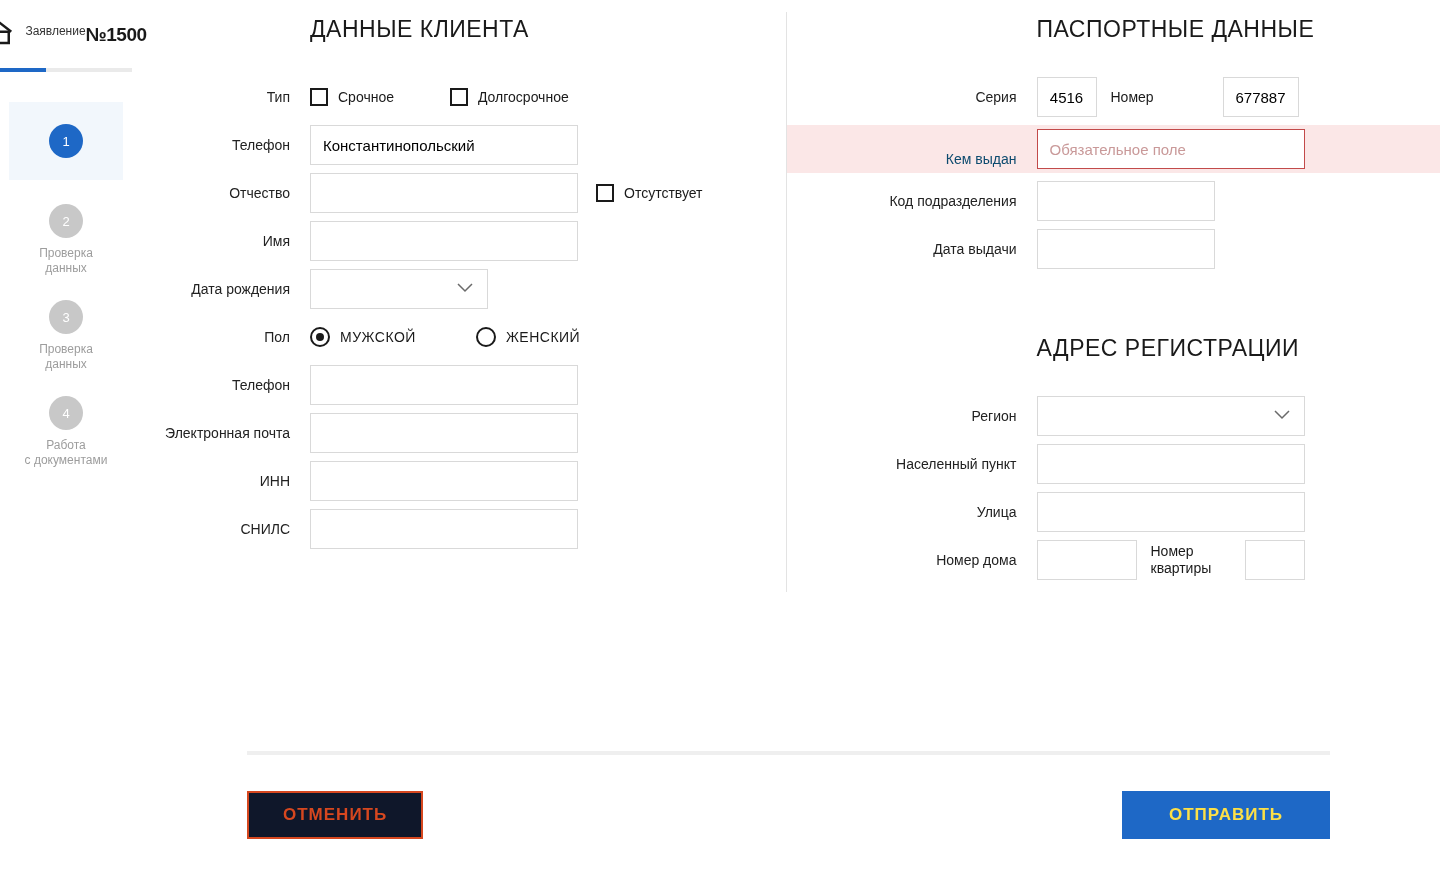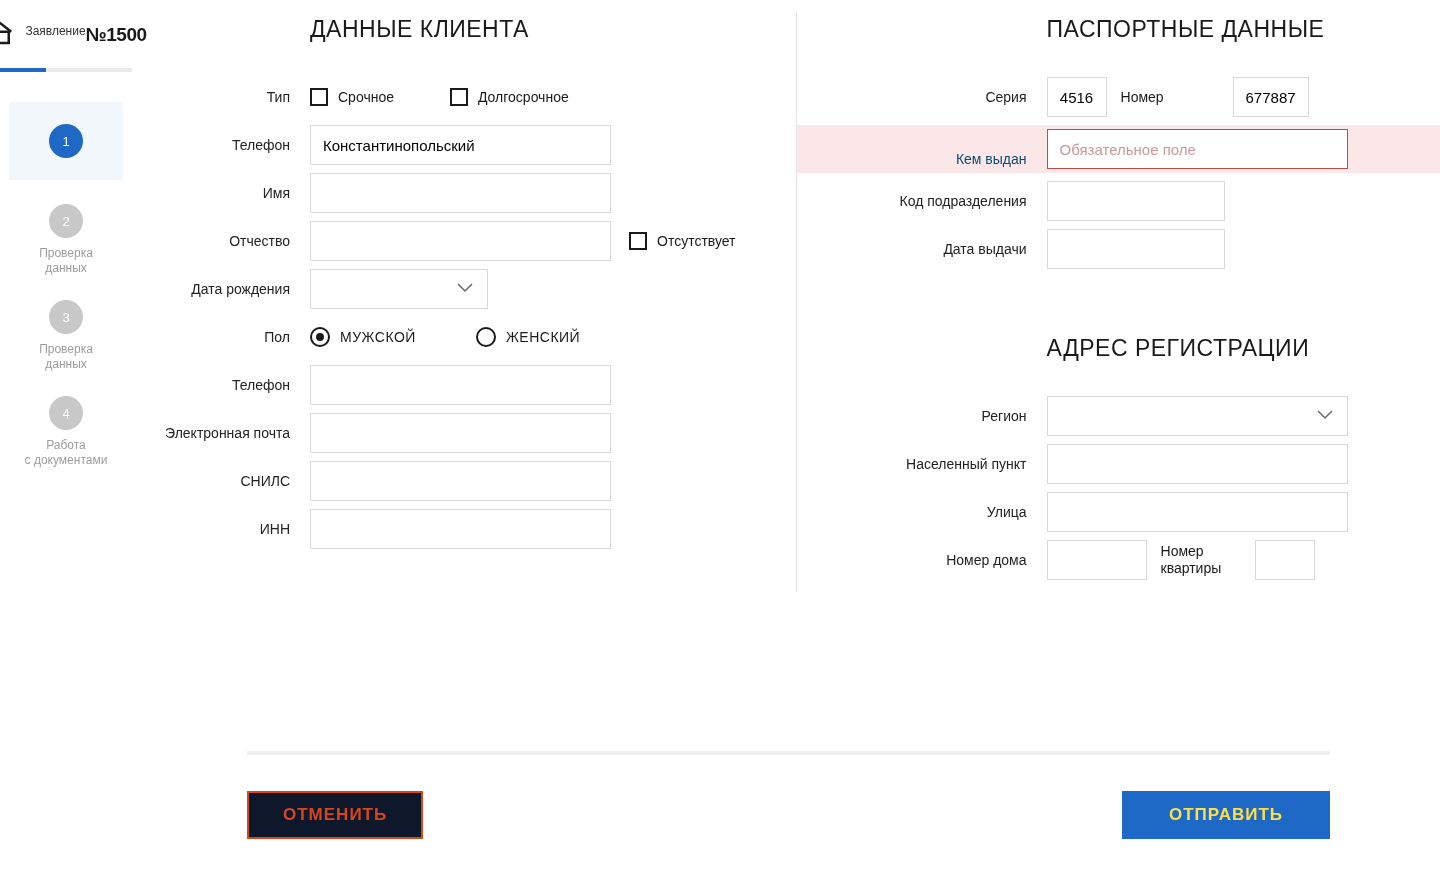--- a/index.html
+++ b/index.html
@@ -31,21 +31,21 @@
 .divider { width: 1px; background: #e3e3e3; margin-top: 12px; margin-bottom: 0; height: 580px; }
 
 .section-title { font-size: 23px; font-weight: 500; letter-spacing: 0.5px; margin-bottom: 34px; text-align: left; padding-left: 148px; }
 .col-right .section-title { padding-left: 220px; }
 
 .form-row { display: flex; align-items: center; margin-bottom: 8px; min-height: 40px; }
 .form-label { width: 148px; text-align: right; padding-right: 20px; font-size: 14px; color: #222; }
 .col-right .form-label { width: 220px; }
 
 .input { height: 40px; border: 1px solid #D9D9D9; background: #fff; padding: 0 12px; font-size: 15px; outline: none; }
-.input-wide { width: 301px; }
+.input-wide { width: 268px; }
 .input-small { width: 60px; text-align: center; }
 .input-med { width: 76px; text-align: center; }
 .input-passport { width: 178px; }
 
 .checkbox-group { display: flex; gap: 56px; align-items: center; }
 .checkbox-item, .radio-item { display: flex; align-items: center; gap: 10px; font-size: 14px; cursor: pointer; }
 .checkbox-box { width: 18px; height: 18px; border: 2px solid #1a1a1a; }
 .radio-circle { width: 20px; height: 20px; border: 2px solid #1a1a1a; border-radius: 50%; display: flex; align-items: center; justify-content: center; }
 .radio-circle.checked::after { content: ""; width: 8px; height: 8px; background: #1a1a1a; border-radius: 50%; }
 .radio-group { display: flex; gap: 60px; align-items: center; }
@@ -129,31 +129,31 @@
             </label>
           </div>
         </div>
 
         <div class="form-row">
           <div class="form-label">Телефон</div>
           <input class="input input-wide" value="Константинопольский" style="">
         </div>
 
         <div class="form-row">
-          <div class="form-label">Имя</div>
-          <input class="input input-wide" value="" style="">
-        </div>
-
-        <div class="form-row">
           <div class="form-label">Отчество</div>
           <input class="input input-wide" value="" style="">
           <label class="checkbox-item" style="margin-left:18px;">
             <span class="checkbox-box"></span>
             <span>Отсутствует</span>
           </label>
+        </div>
+
+        <div class="form-row">
+          <div class="form-label">Имя</div>
+          <input class="input input-wide" value="" style="">
         </div>
 
         <div class="form-row">
           <div class="form-label">Дата рождения</div>
           <div class="select-wrap">
             <input class="input" style="width: 178px;" value="">
             <span class="chevron">
               <svg viewBox="0 0 18 12" fill="none" stroke="#6a6a6a" stroke-width="1.5">
                   <path d="M2 2 L9 9 L16 2"></path>
                 </svg>
@@ -179,26 +179,26 @@
           <div class="form-label">Телефон</div>
           <input class="input input-wide" value="" style="">
         </div>
 
         <div class="form-row">
           <div class="form-label">Электронная почта</div>
           <input class="input input-wide" value="" style="">
         </div>
 
         <div class="form-row">
+          <div class="form-label">ИНН</div>
+          <input class="input input-wide" value="" style="">
+        </div>
+
+        <div class="form-row">
           <div class="form-label">СНИЛС</div>
-          <input class="input input-wide" value="" style="">
-        </div>
-
-        <div class="form-row">
-          <div class="form-label">ИНН</div>
           <input class="input input-wide" value="" style="">
         </div>
       </div>
 
       <div class="divider"></div>
 
       <div class="col col-right" style="overflow:hidden;">
         <h2 class="section-title">ПАСПОРТНЫЕ ДАННЫЕ</h2>
 
         <div class="form-row">

